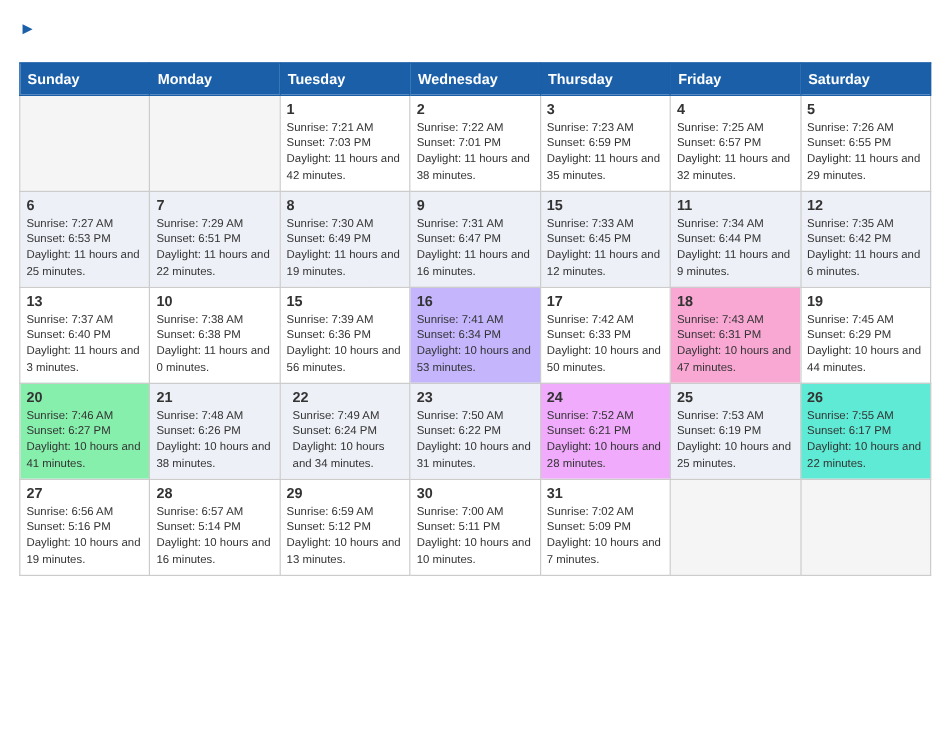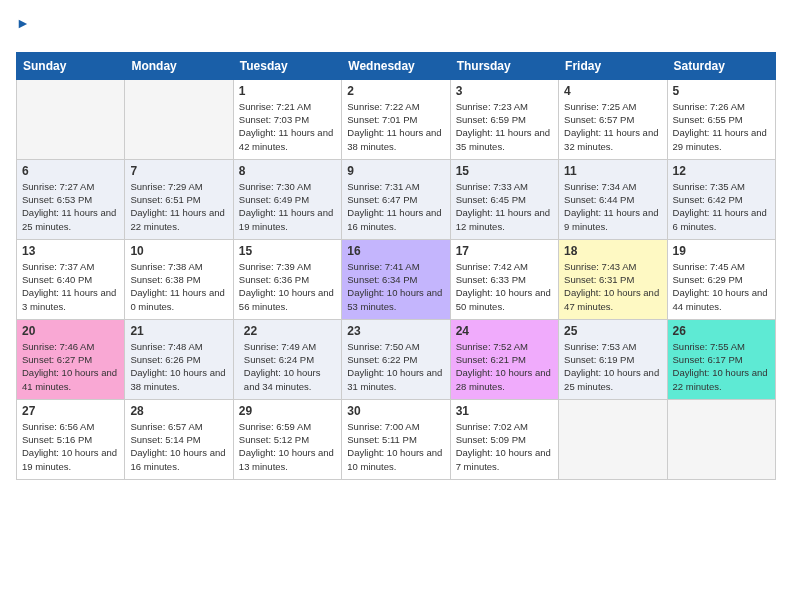--- a/index.html
+++ b/index.html
@@ -186,31 +186,31 @@
           <div class="day-detail">Sunrise: 7:39 AM<br>Sunset: 6:36 PM<br>Daylight: 10 hours and 56 minutes.</div>
         </td>
         <td style="background: #c4b5fd;">
           <span class="day-num">16</span>
           <div class="day-detail">Sunrise: 7:41 AM<br>Sunset: 6:34 PM<br>Daylight: 10 hours and 53 minutes.</div>
         </td>
         <td style="background: rgb(255, 255, 255);">
           <span class="day-num">17</span>
           <div class="day-detail">Sunrise: 7:42 AM<br>Sunset: 6:33 PM<br>Daylight: 10 hours and 50 minutes.</div>
         </td>
-        <td style="background: #fef9c3;">
+        <td style="background: #f9a8d4;">
           <span class="day-num">18</span>
           <div class="day-detail">Sunrise: 7:43 AM<br>Sunset: 6:31 PM<br>Daylight: 10 hours and 47 minutes.</div>
         </td>
         <td style="background: rgb(255, 255, 255);">
           <span class="day-num">19</span>
           <div class="day-detail">Sunrise: 7:45 AM<br>Sunset: 6:29 PM<br>Daylight: 10 hours and 44 minutes.</div>
         </td>
       </tr>
       <tr>
-        <td style="background: #f9a8d4;">
+        <td style="background: #86efac;">
           <span class="day-num">20</span>
           <div class="day-detail">Sunrise: 7:46 AM<br>Sunset: 6:27 PM<br>Daylight: 10 hours and 41 minutes.</div>
         </td>
         <td style="background: rgb(237, 240, 247);">
           <span class="day-num">21</span>
           <div class="day-detail">Sunrise: 7:48 AM<br>Sunset: 6:26 PM<br>Daylight: 10 hours and 38 minutes.</div>
         </td>
         <td style="background: rgb(237, 240, 247); padding-left: 10px;">
           <span class="day-num">22</span>
           <div class="day-detail">Sunrise: 7:49 AM<br>Sunset: 6:24 PM<br>Daylight: 10 hours and 34 minutes.</div>

